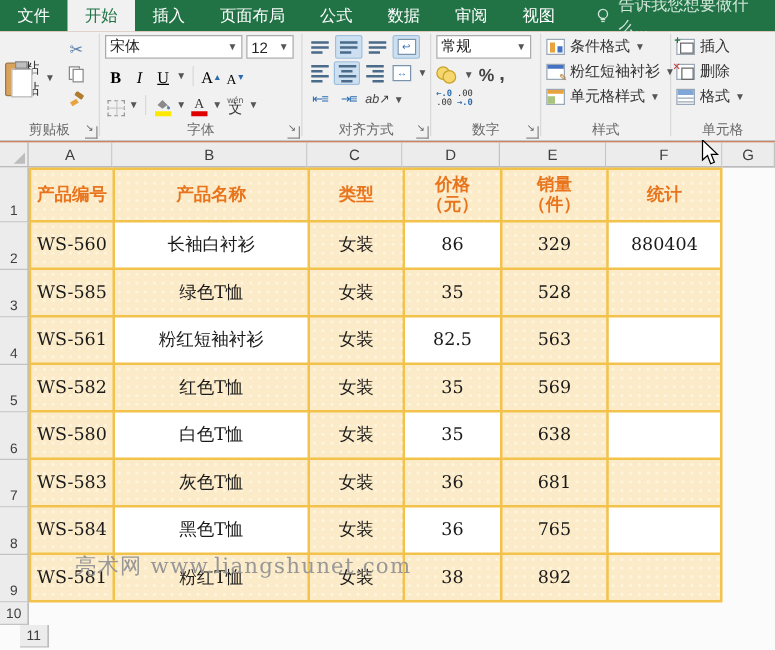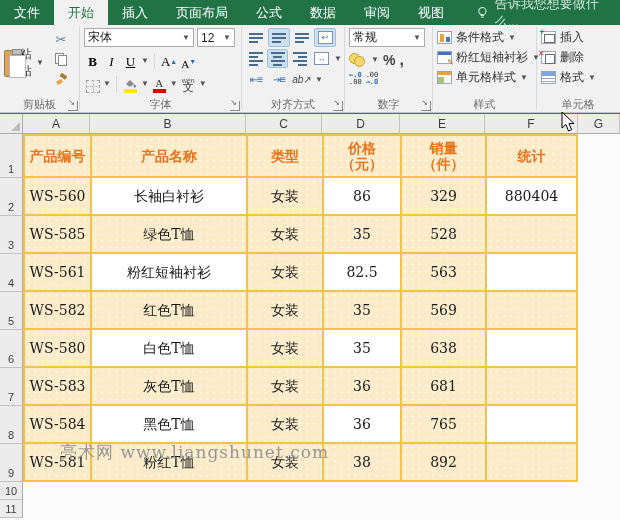--- a/index.html
+++ b/index.html
@@ -424,21 +424,21 @@
         <div class="rowhead" style="height: 44px;">1</div>
         <div class="rowhead" style="height: 38px;">2</div>
         <div class="rowhead" style="height: 38px;">3</div>
         <div class="rowhead" style="height: 38px;">4</div>
         <div class="rowhead" style="height: 38px;">5</div>
         <div class="rowhead" style="height: 38px;">6</div>
         <div class="rowhead" style="height: 38px;">7</div>
         <div class="rowhead" style="height: 38px;">8</div>
         <div class="rowhead" style="height: 38px;">9</div>
         <div class="rowhead" style="height: 18px;">10</div>
-        <div class="rowhead" style="height: 18px;">11</div>
+        <div class="rowhead" style="height: 18px; margin-left: 16px;">11</div>
       </div>
     <div class="table" id="table">
         <div class="cell fill hdr">产品编号</div>
         <div class="cell fill hdr">产品名称</div>
         <div class="cell fill hdr">类型</div>
         <div class="cell fill hdr">价格
 （元）</div>
         <div class="cell fill hdr">销量
 （件）</div>
         <div class="cell fill hdr">统计</div>

